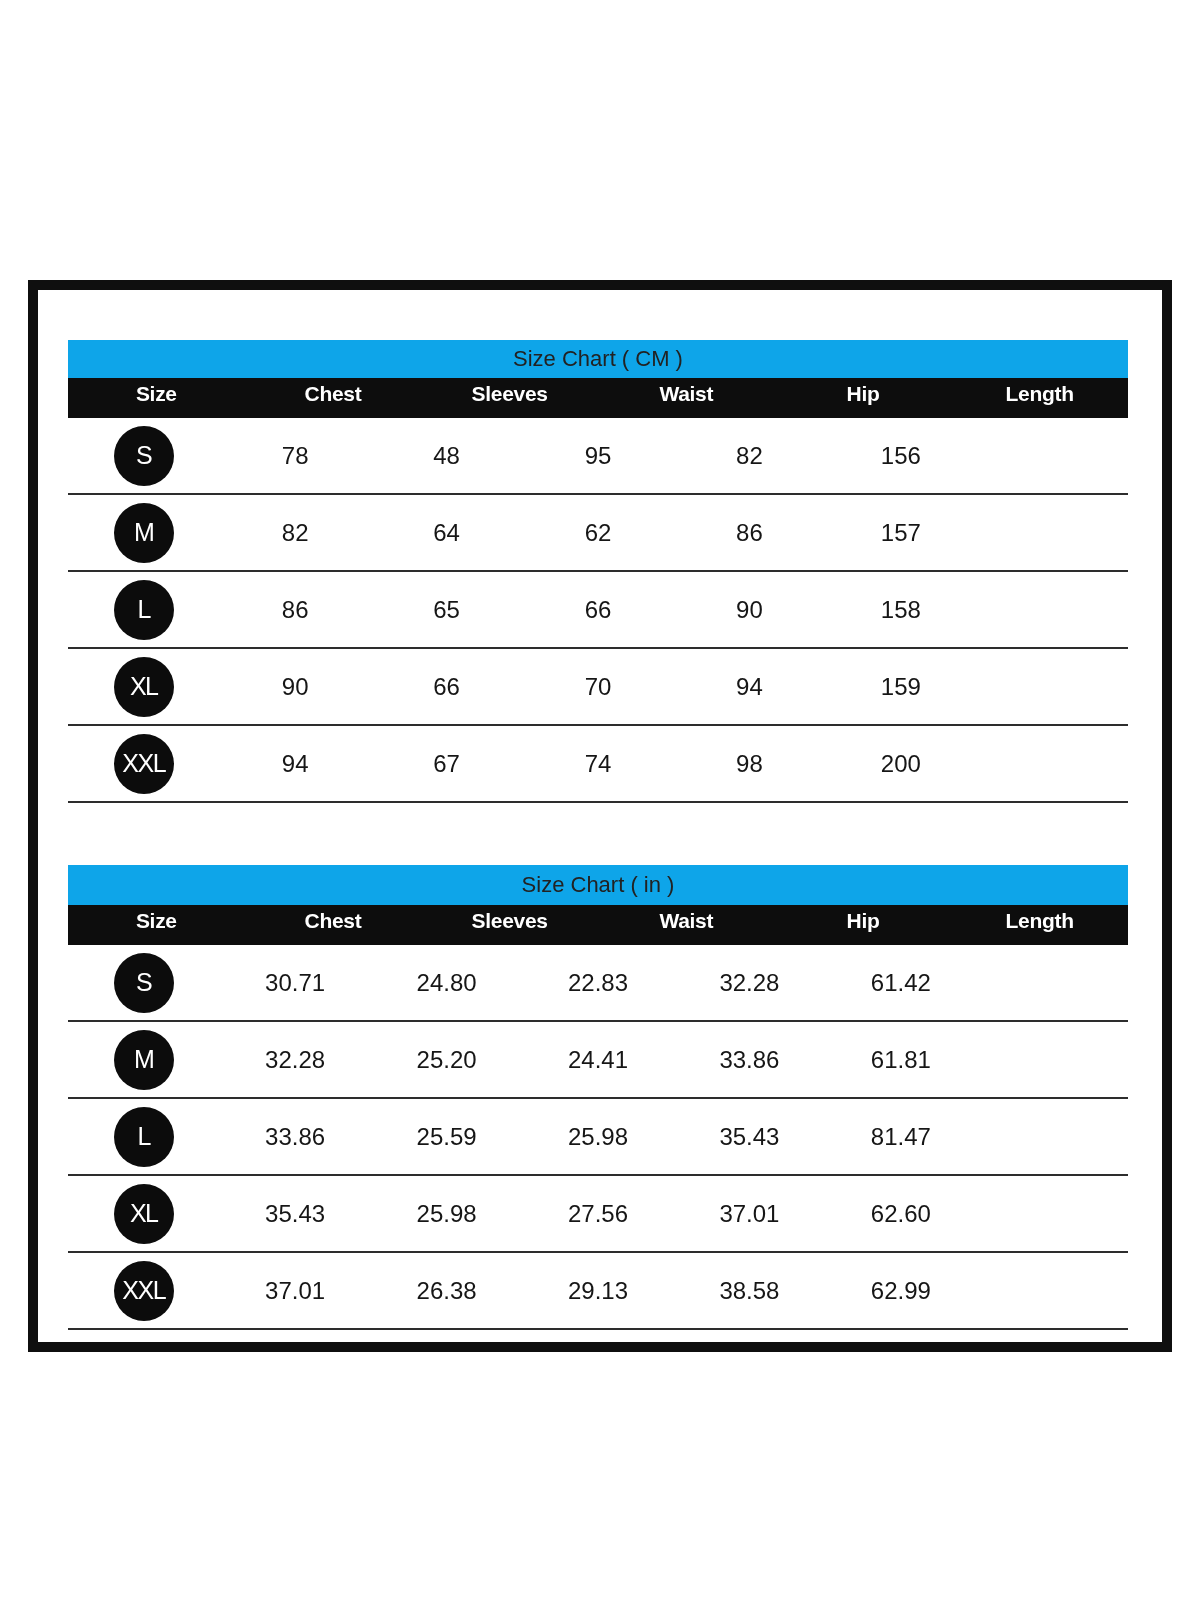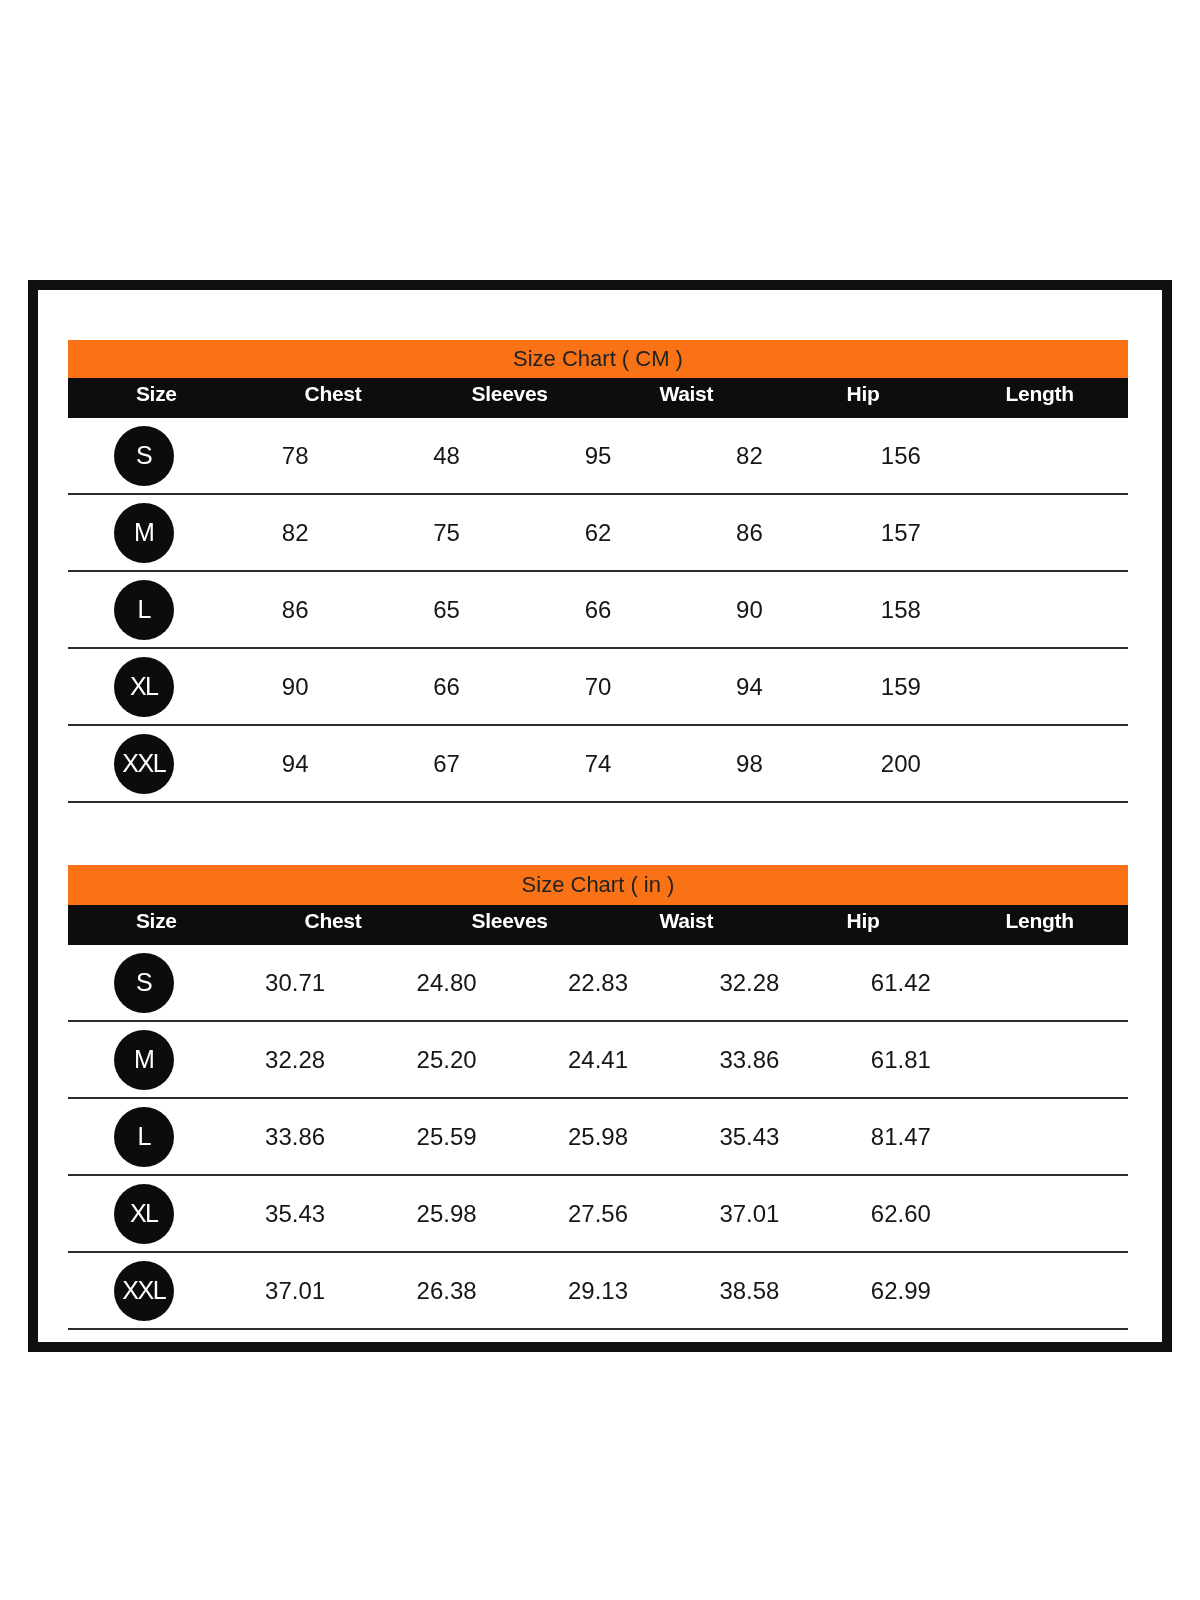--- a/index.html
+++ b/index.html
@@ -52,21 +52,21 @@
     position: absolute;
     left: 68px;
     width: 1060px;
     z-index: 1;
   }
   .t0 { top: 340px; }
   .t1 { top: 829px; margin-top: 36px; }
 
   .band {
     height: 40px;
-    background: #f97316;
+    background: #0ea5e9;
     display: flex;
     align-items: center;
     justify-content: center;
     font-size: 22px;
     color: #222222;
   }
   .t0 .band { height: 38px; }
 
   .head {
     height: 40px;
@@ -131,21 +131,21 @@
       <div class="c">78</div>
       <div class="c">48</div>
       <div class="c">95</div>
       <div class="c">82</div>
       <div class="c">156</div>
       <div class="c"></div>
     </div>
     <div class="row">
       <div class="c"><span class="badge">M</span></div>
       <div class="c">82</div>
-      <div class="c">75</div>
+      <div class="c">64</div>
       <div class="c">62</div>
       <div class="c">86</div>
       <div class="c">157</div>
       <div class="c"></div>
     </div>
     <div class="row">
       <div class="c"><span class="badge">L</span></div>
       <div class="c">86</div>
       <div class="c">65</div>
       <div class="c">66</div>

